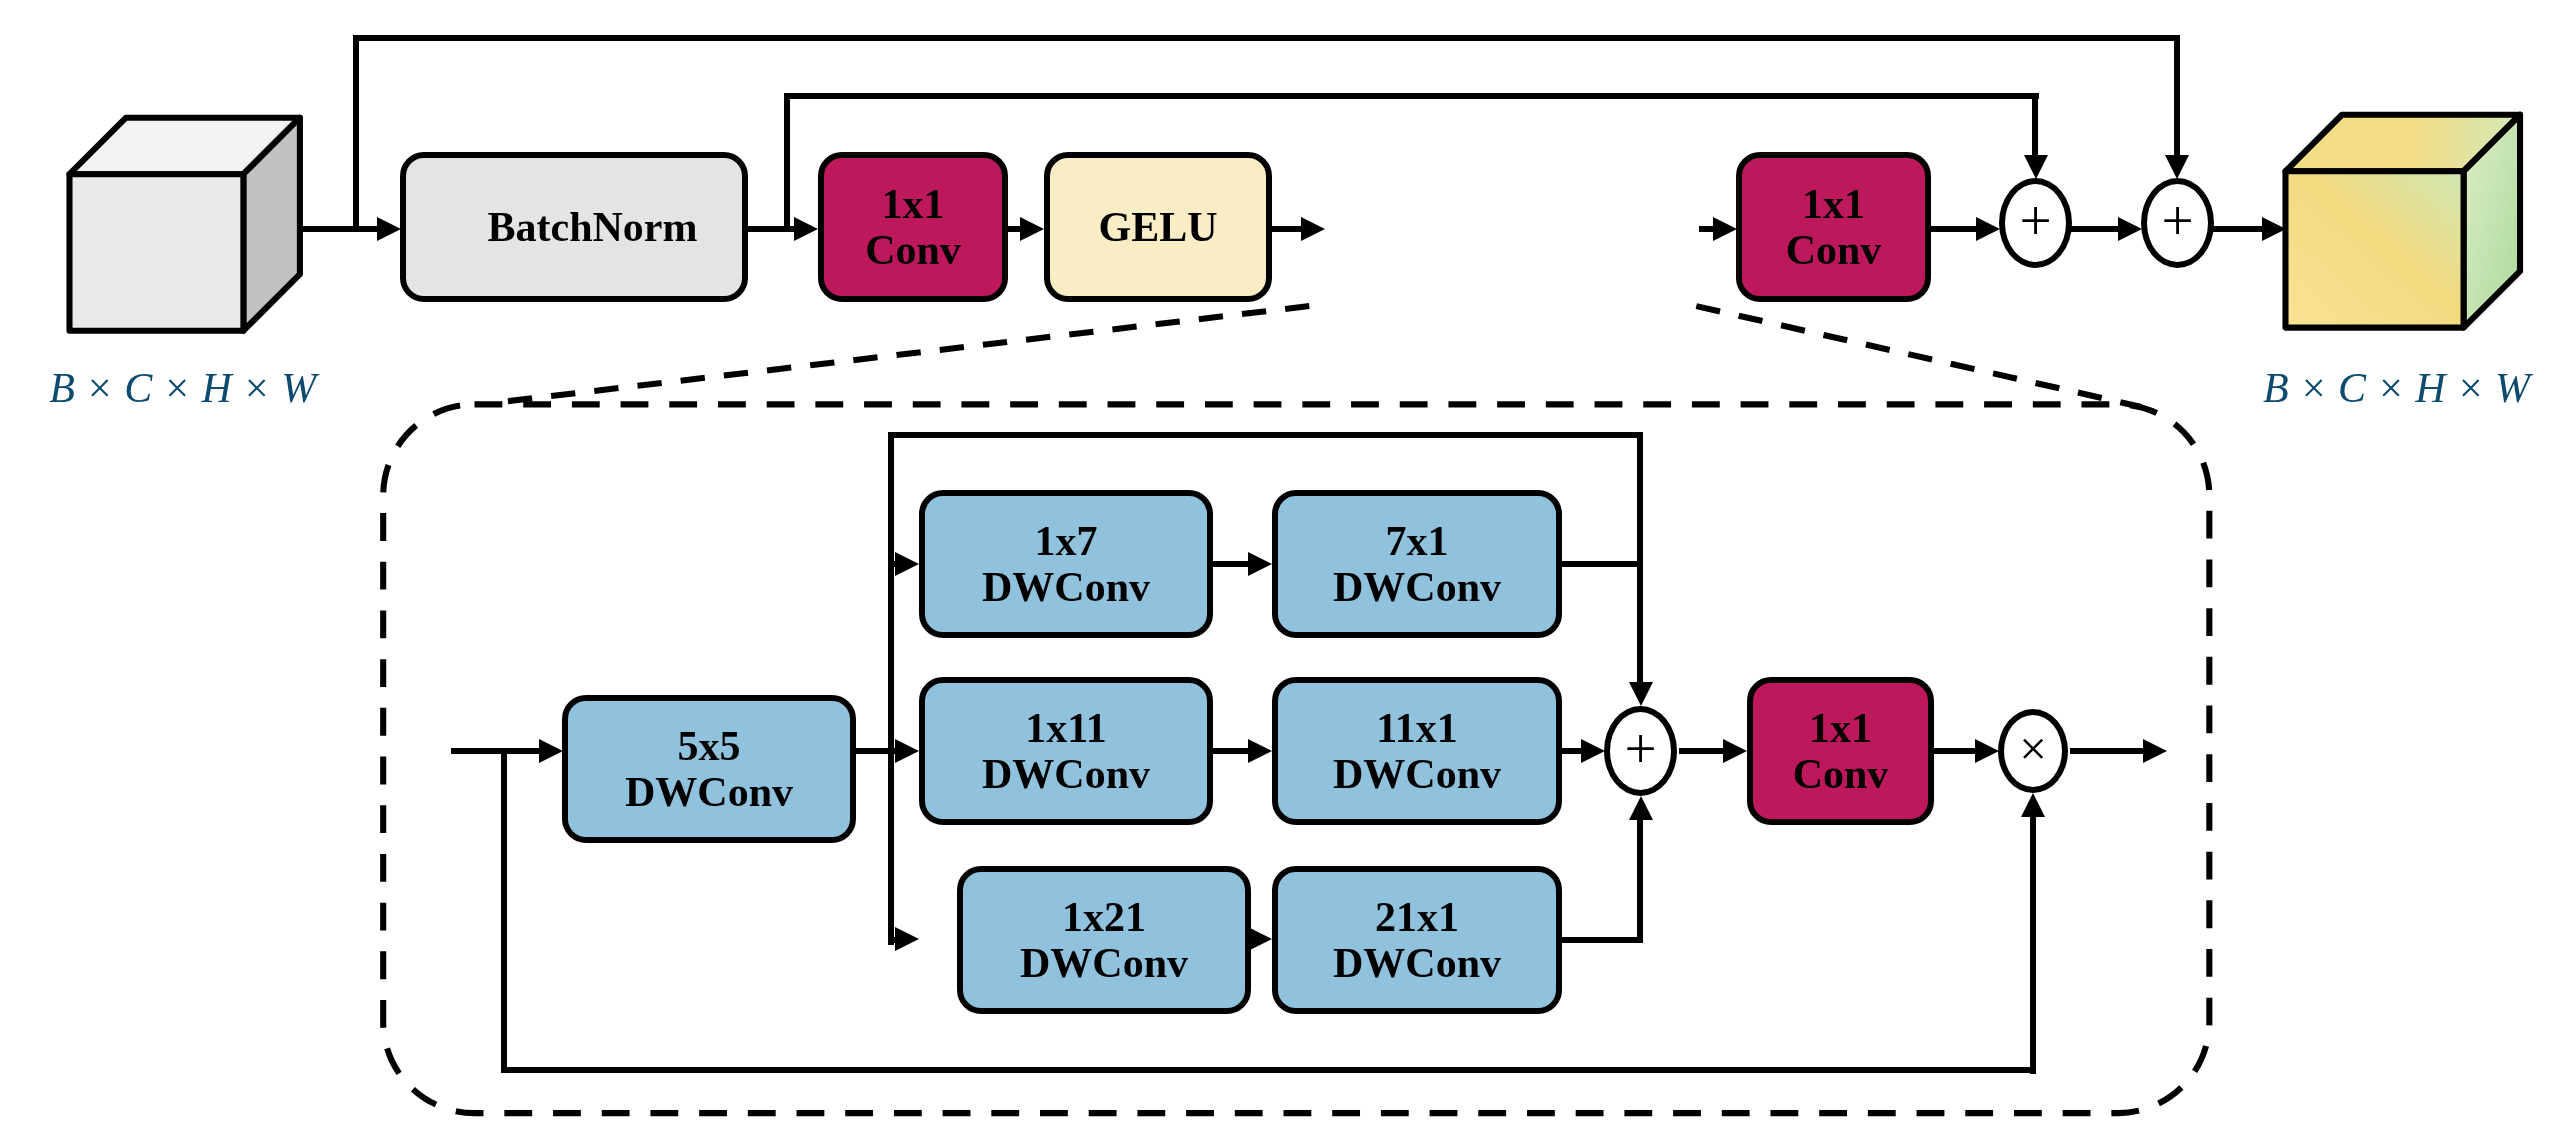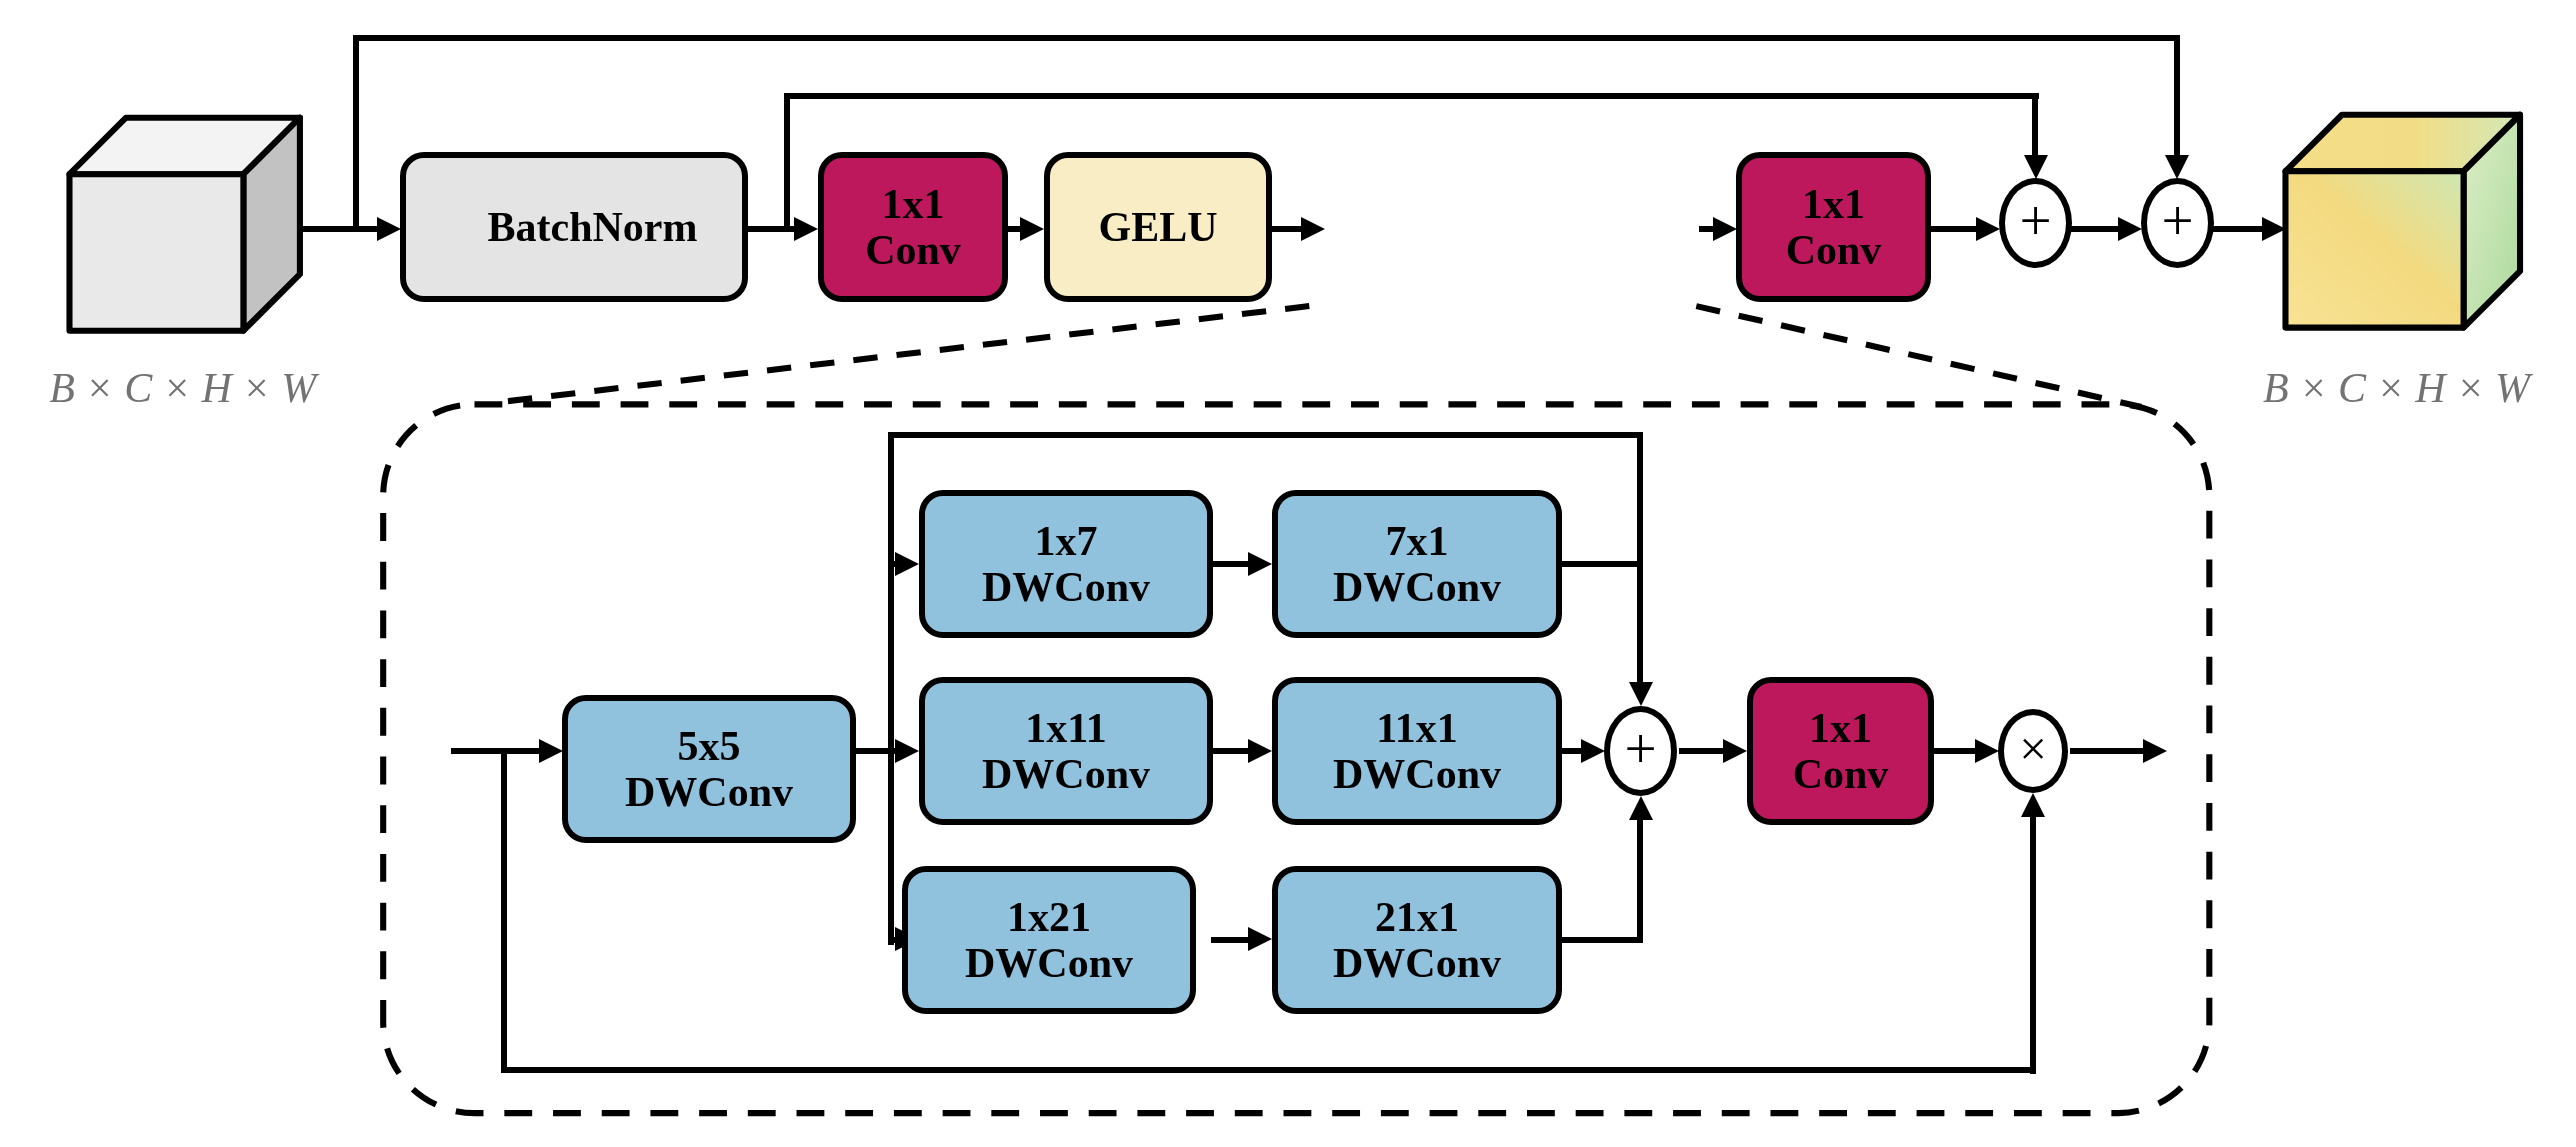--- a/index.html
+++ b/index.html
@@ -18,21 +18,21 @@
   .node{position:absolute;box-sizing:border-box;border:6px solid #000;border-radius:50%;
         background:#fff;display:flex;align-items:center;justify-content:center;
         font-weight:400;color:#000;}
   .node.add{width:73px;height:90px;font-size:57px;}
   .node.mul{width:70px;height:84px;font-size:49px;}
   .node span{transform:translateY(-2.6px);}
   .ah{position:absolute;width:0;height:0;}
   .ah.r{border-top:12px solid transparent;border-bottom:12px solid transparent;border-left:24px solid #000;}
   .ah.d{border-left:12px solid transparent;border-right:12px solid transparent;border-top:24px solid #000;}
   .ah.u{border-left:12px solid transparent;border-right:12px solid transparent;border-bottom:24px solid #000;}
-  .tensor-label{position:absolute;font-style:italic;font-size:42px;color:#737373;text-align:center;white-space:nowrap;}
+  .tensor-label{position:absolute;font-style:italic;font-size:42px;color:#0c4a6e;text-align:center;white-space:nowrap;}
   .overlay{position:absolute;left:0;top:0;}
 </style>
 </head>
 <body>
 
 <div id="canvas">
 
   <svg class="overlay" width="2576" height="1147" viewBox="0 0 2961 1319">
     <rect x="440" y="465" width="2100" height="815" rx="105" ry="105" fill="none" stroke="#000" stroke-width="7" stroke-dasharray="32 24"></rect>
     <line x1="1505" y1="352" x2="578" y2="462" stroke="#000" stroke-width="7" stroke-dasharray="28 22"></line>
@@ -176,21 +176,21 @@
 
   <div class="box blue" style="left:919px;top:677px;width:294px;height:148px;">
     <span>1x11</span>
     <span>DWConv</span>
   </div>
   <div class="box blue" style="left:1272px;top:677px;width:290px;height:148px;">
     <span>11x1</span>
     <span>DWConv</span>
   </div>
 
-  <div class="box blue" style="left:902px;top:866px;width:294px;height:148px;">
+  <div class="box blue" style="left:957px;top:866px;width:294px;height:148px;">
     <span>1x21</span>
     <span>DWConv</span>
   </div>
   <div class="box blue" style="left:1272px;top:866px;width:290px;height:148px;">
     <span>21x1</span>
     <span>DWConv</span>
   </div>
 
   <div class="node add" style="left:1604px;top:706px;">
     <span>+</span>

